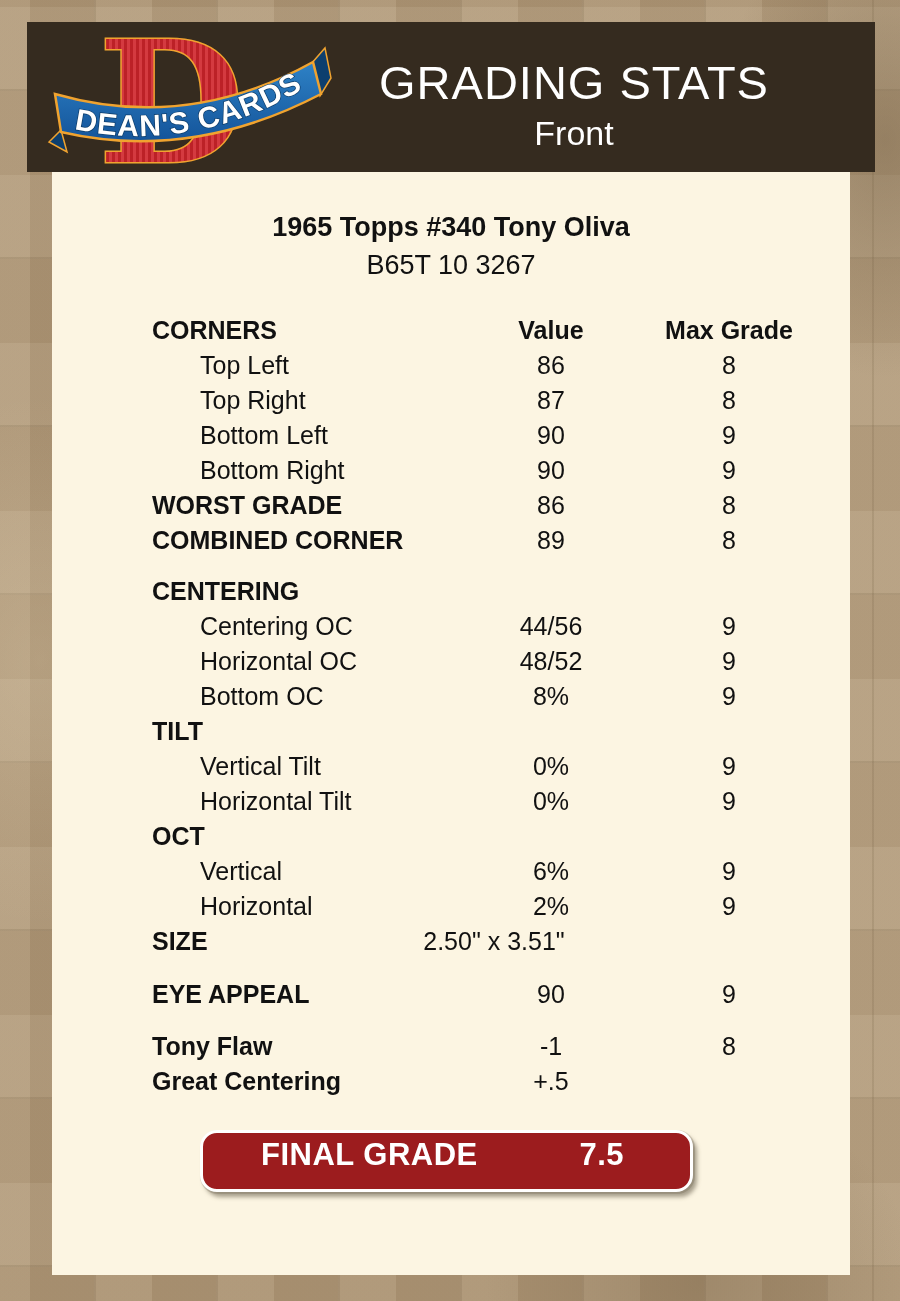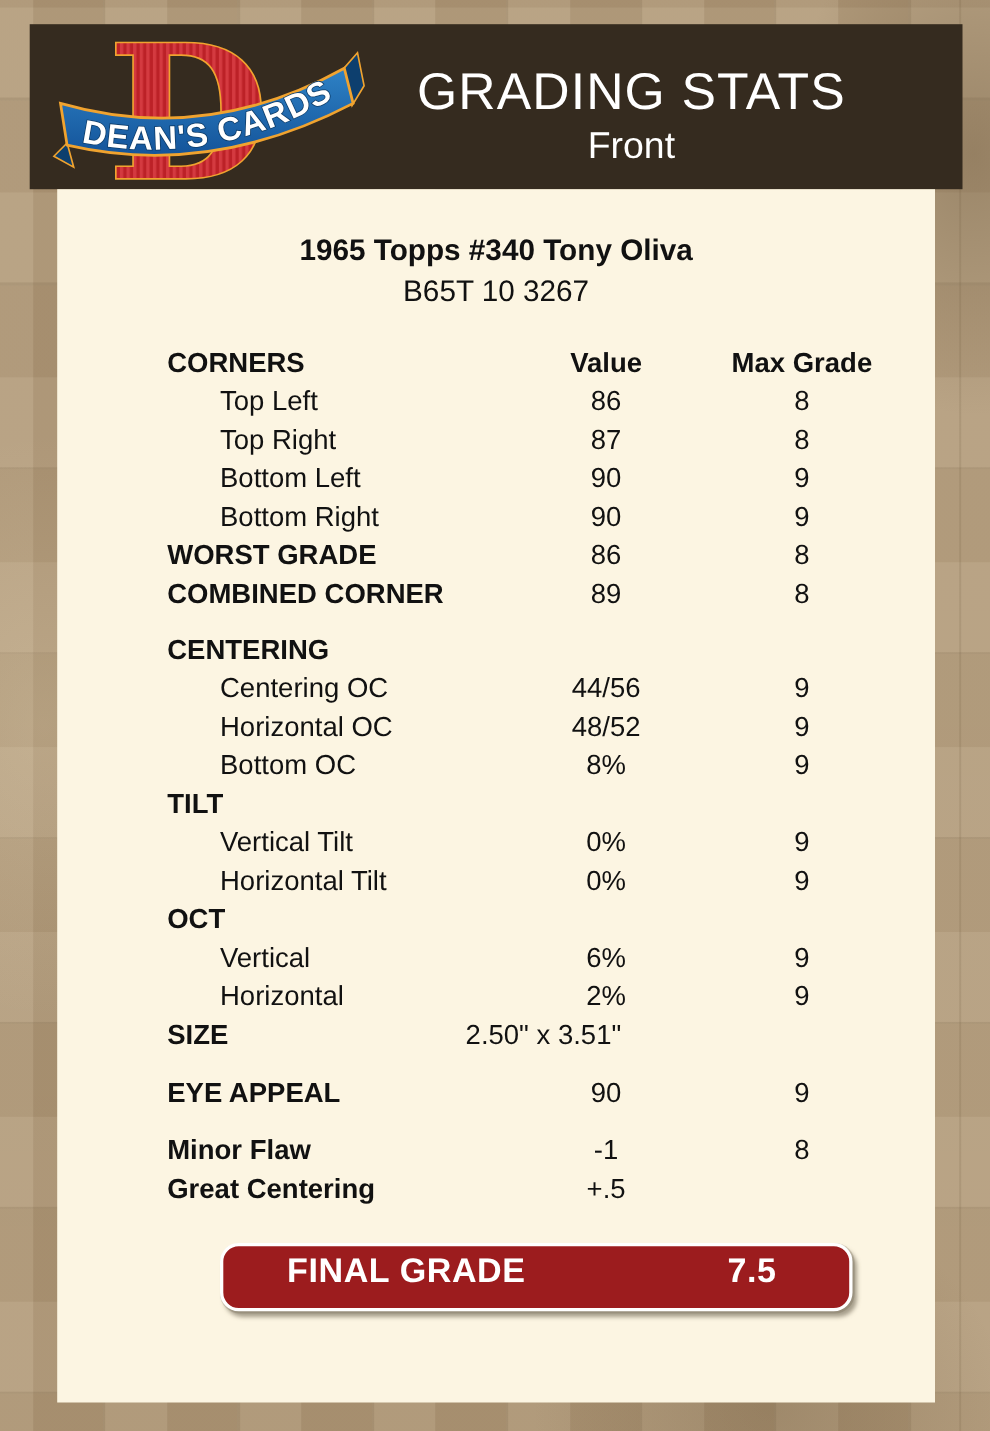--- a/index.html
+++ b/index.html
@@ -59,21 +59,21 @@
   .trow .cell { line-height:35px; white-space:nowrap; }
   .trow .value, .trow .max { text-align:center; }
   .trow.header .cell { font-weight:bold; }
   .trow.section .label { font-weight:bold; }
   .trow.item .label { padding-left:48px; }
   .trow.size-row .value { position:relative; left:-57px; }
   .spacer { width:100%; }
 
   
   .final-grade {
-    position:absolute; left:148px; top:958px; width:575px; height:62px; box-sizing:border-box;
+    position:absolute; left:148px; top:958px; width:493px; height:62px; box-sizing:border-box;
     background:var(--accent,#9c1c1e);
     border:3px solid #ffffff; border-radius:17px;
     box-shadow: 4px 5px 4px rgba(96,88,70,.55), 1px 1px 0 1px rgba(170,160,140,.4);
     display:flex; align-items:center; justify-content:space-between;
     padding:0 66px 12px 58px;
     color:#ffffff; font-size:31px; font-weight:bold; letter-spacing:.5px;
     cursor:pointer;
   }
 </style>
 </head>
@@ -207,21 +207,21 @@
           <div class="cell max"></div>
         </div>
         <div class="spacer" style="height: 18px;"></div>
         <div class="trow section">
           <div class="cell label">EYE APPEAL</div>
           <div class="cell value">90</div>
           <div class="cell max">9</div>
         </div>
         <div class="spacer" style="height: 17px;"></div>
         <div class="trow section">
-          <div class="cell label">Minor Flaw</div>
+          <div class="cell label">Tony Flaw</div>
           <div class="cell value">-1</div>
           <div class="cell max">8</div>
         </div>
         <div class="trow section">
           <div class="cell label">Great Centering</div>
           <div class="cell value">+.5</div>
           <div class="cell max"></div>
         </div>
       </div>
 

